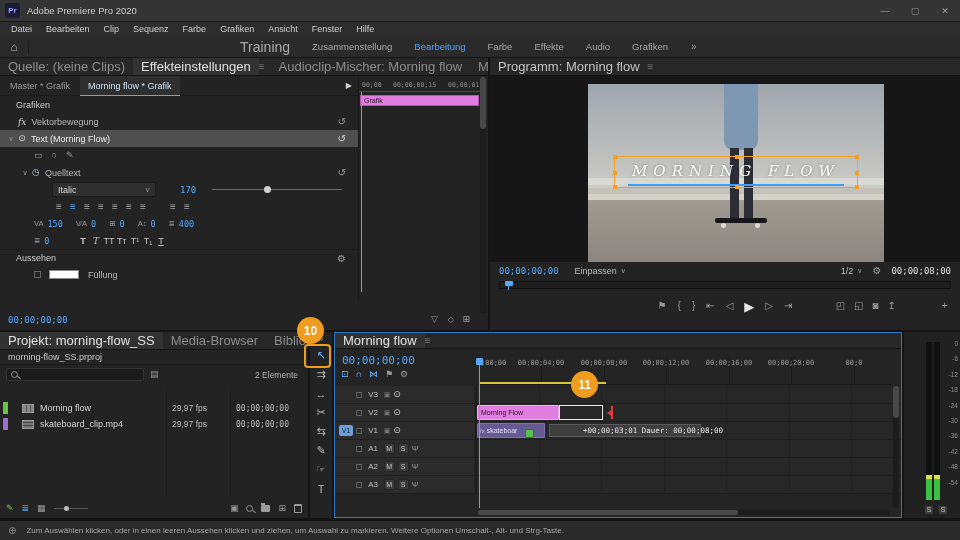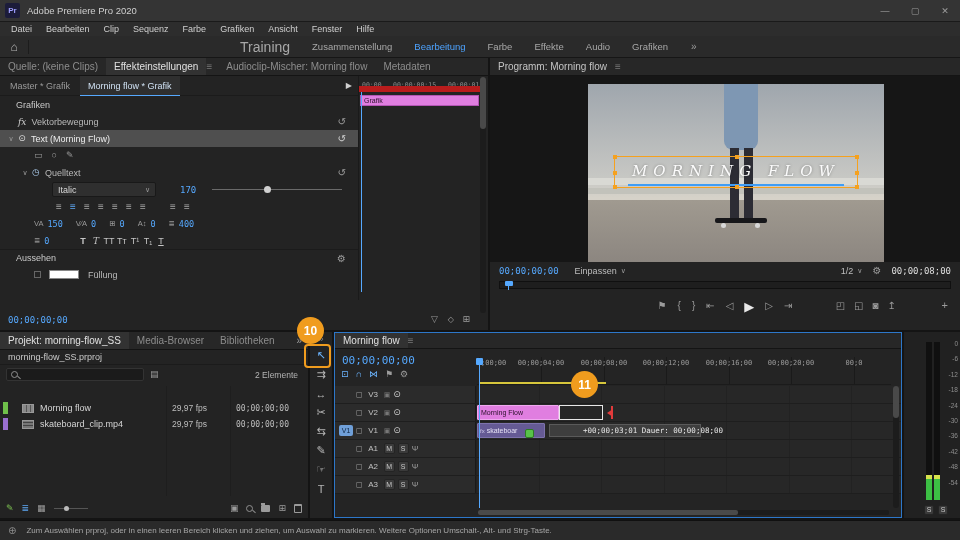--- a/index.html
+++ b/index.html
@@ -6,21 +6,21 @@
   body{background:#000;}
   #screen{position:relative;width:960px;height:540px;background:#141414;overflow:hidden;
     font-family:"Liberation Sans","DejaVu Sans",sans-serif;font-size:10px;color:#c8c8c8;cursor:default;}
   .abs{position:absolute;}
   .flex{display:flex;align-items:center;}
   .ic{display:inline-block;text-align:center;color:#9b9b9b;line-height:1;}
   .blue{color:#56a9ff;}
   .tc{font-family:"DejaVu Sans Mono",monospace;}
   .panel{position:absolute;background:#232323;}
   .ptabbar{display:flex;align-items:stretch;height:18px;background:#272727;border-bottom:1px solid #141414;white-space:nowrap;overflow:hidden;}
-  .ptab{padding:0 8px;line-height:18px;font-size:10px;color:#8d8d8d;text-align:right;}
+  .ptab{padding:0 8px;line-height:18px;font-size:13px;color:#8d8d8d;text-align:right;}
   .ptab.on{color:#e0e0e0;background:#323232;}
   .pmenu{color:#777;line-height:18px;margin-right:6px;}
   .dd{height:15px;background:#2f2f2f;border:1px solid #191919;border-radius:2px;display:flex;align-items:center;justify-content:space-between;padding:0 5px;color:#d8d8d8;font-size:9px;}
   .ch{color:#999;font-size:7px;margin-left:6px;}
   .ecrow{height:17px;display:flex;align-items:center;position:relative;font-size:9px;color:#b9b9b9;}
   .rst{position:absolute;right:12px;color:#9b9b9b;font-size:10px;}
   .alic{width:14px;text-align:center;color:#a5a5a5;font-size:10px;}
   .pair{display:flex;align-items:center;margin-right:13px;}
   .pic{font-size:7.5px;color:#9b9b9b;margin-right:4px;}
   .pval{font-size:8.5px;}
@@ -183,21 +183,21 @@
         <span class="rst">⚙</span>
       </div>
       <div class="ecrow" style="padding-left:34px;">
         <span style="width:7px;height:7px;border:1px solid #666;margin-right:8px;"></span>
         <span style="width:30px;height:9px;background:#fff;border:1px solid #888;"></span>
         <span style="margin-left:9px;">Füllung</span>
       </div>
     </div>
 
     <div class="abs" style="left:358px;top:18px;width:121px;height:224px;border-left:1px solid #1a1a1a;">
-      <div class="abs" style="left:0;top:0;width:121px;height:16px;border-bottom:6px solid #b91c1c;overflow:hidden;">
+      <div class="abs" style="left:0;top:0;width:121px;height:16px;border-bottom:1px solid #b91c1c;overflow:hidden;">
         <span class="tc" style="position:absolute;left:3px;top:5px;font-size:6.5px;color:#8f8f8f;">00;00</span>
         <span class="tc" style="position:absolute;left:34px;top:5px;font-size:6.5px;color:#8f8f8f;">00;00;00;15</span>
         <span class="tc" style="position:absolute;left:89px;top:5px;font-size:6.5px;color:#8f8f8f;">00;00;01;0</span>
       </div>
       <div style="position:absolute;left:1px;top:19px;width:119px;height:11px;background:#e07ee0;border:1px solid #b455b4;color:#2a102a;font-size:7px;line-height:9px;padding-left:3px;">
         <span>Grafik</span>
       </div>
       <div style="position:absolute;left:2px;top:16px;width:1px;height:200px;background:#56a9ff;"></div>
     </div>
     <div class="abs" style="left:480px;top:19px;width:6px;height:236px;background:#1c1c1c;border-radius:3px;">
@@ -477,20 +477,20 @@
       <div class="mscale">-54</div>
     </div>
     <div class="abs flex" style="left:20px;bottom:3px;gap:4px;">
       <span class="msbox" style="width:10px;height:10px;line-height:8px;">S</span>
       <span class="msbox" style="width:10px;height:10px;line-height:8px;">S</span>
     </div>
   </div>
 
   <div class="abs flex" style="left:0;top:520px;width:960px;height:20px;background:#2a2a2a;border-top:1px solid #101010;padding:0 8px;gap:10px;">
     <span class="ic" style="font-size:10px;color:#8a8a8a;">⊕</span>
-    <span style="font-size:8px;color:#a6a6a6;">Zum Auswählen prproj, oder in einen leeren Bereich klicken und ziehen, um Auswahl zu markieren. Weitere Optionen Umschalt-, Alt- und Strg-Taste.</span>
+    <span style="font-size:8px;color:#a6a6a6;">Zum Auswählen klicken, oder in einen leeren Aussehen klicken und ziehen, um Auswahl zu markieren. Weitere Optionen Umschalt-, Alt- und Strg-Taste.</span>
   </div>
 
   <div style="position:absolute;left:304px;top:344px;width:27px;height:24px;border:2px solid #f09c1e;border-radius:4px;z-index:39;"></div>
   <div class="co" style="left:297px;top:317px;">10</div>
   <div class="co" style="left:571px;top:371px;">11</div>
 
 </div>
 
 </body></html>

